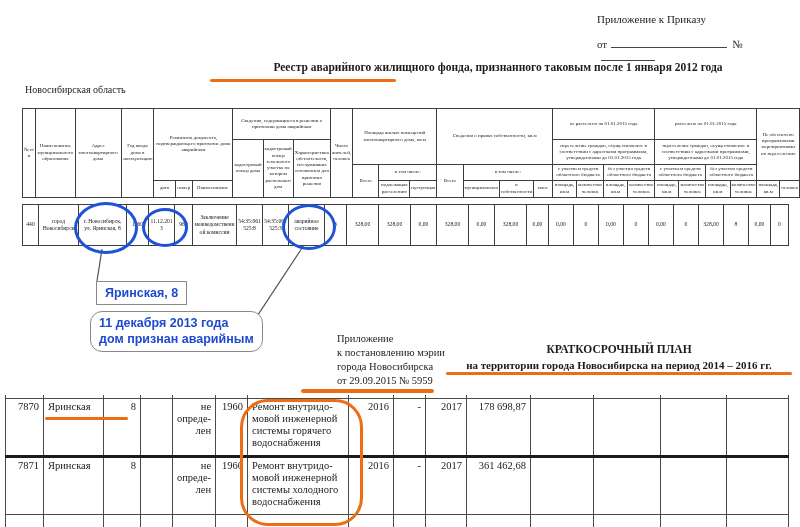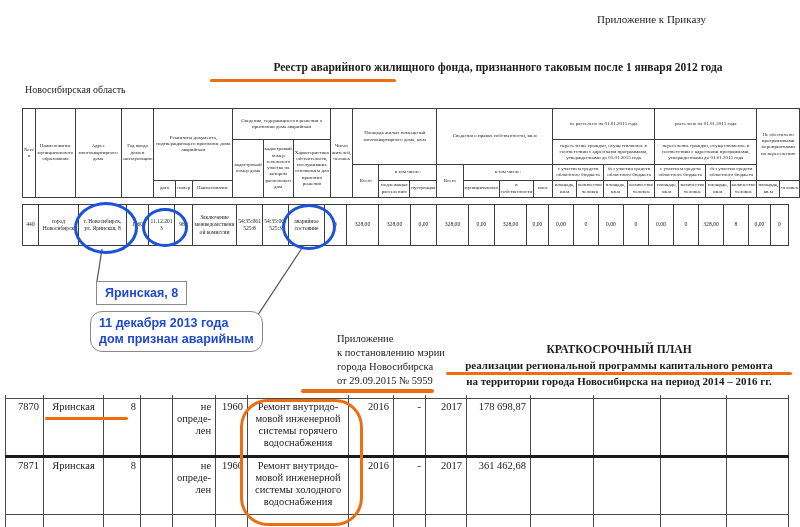--- a/index.html
+++ b/index.html
@@ -47,34 +47,37 @@
   .plan-head{left:445px;top:341px;width:348px;text-align:center;font-weight:bold;font-size:11px;line-height:16px;}
   .plan-underline{left:446px;top:372px;width:346px;height:3px;background:#ed6d13;border-radius:2px;}
 
   
   .plan-wrap{left:5px;top:395px;width:784px;height:132px;overflow:hidden;}
   .plan{border-collapse:collapse;table-layout:fixed;margin-top:-38px;font-size:10.5px;}
   .plan td{border:1px solid #4a4a4a;vertical-align:top;padding:2px 4px;line-height:12px;overflow:hidden;}
   .plan tr.stub td{height:36px;}
   .plan tr.main td{height:52px;}
   .plan tr.thick td{border-bottom:3px solid #1b1b1b;}
-  .plan td.c{text-align:right;} .plan td.r{text-align:right;} .plan td.l{text-align:center;}
+  .plan td.c{text-align:right;} .plan td.r{text-align:right;} .plan td.l{text-align:left;}
   .pre{white-space:pre-line;}
 
   .orange-ring{left:240px;top:399px;width:117px;height:121px;border:3.5px solid #ed6d13;
       border-radius:28px;z-index:5;background:transparent;}
   .orange-underline{left:45px;top:417px;width:83px;height:3px;background:#ed6d13;z-index:5;border-radius:2px;}
 </style>
 </head>
 <body>
 
 <div class="sheet">
 
   <div class="abs appendix">
     <div>Приложение к Приказу</div>
+    <div class="appendix-line2">
+      <span>от</span><span class="blank w-long"></span><span>№</span><span class="blank w-short"></span>
+    </div>
   </div>
 
   <div class="abs doc-title">Реестр аварийного жилищного фонда, признанного таковым после 1 января 2012 года</div>
   <div class="abs title-underline"></div>
   <div class="abs region">Новосибирская область</div>
 
   <table class="reg abs reg-head">
     <colgroup>
       <col style="width:16px">
         <col style="width:40px">
@@ -241,21 +244,20 @@
   <div class="abs resolution">
     <div>Приложение</div>
     <div>к постановлению мэрии</div>
     <div>города Новосибирска</div>
     <div><span>от </span><span class="u">29.09.2015</span><span> № </span><span class="u">5959</span></div>
   </div>
   <div class="abs res-underline"></div>
 
   <div class="abs plan-head">
     <div style="font-size:11.5px">КРАТКОСРОЧНЫЙ ПЛАН</div>
-    <div>реализации региональной программы капитального ремонта</div>
     <div>на территории города Новосибирска на период 2014 – 2016 гг.</div>
   </div>
   <div class="abs plan-underline"></div>
 
   <div class="abs plan-wrap">
     <table class="plan">
       <colgroup>
         <col style="width:38px">
           <col style="width:60px">
           <col style="width:37px">

